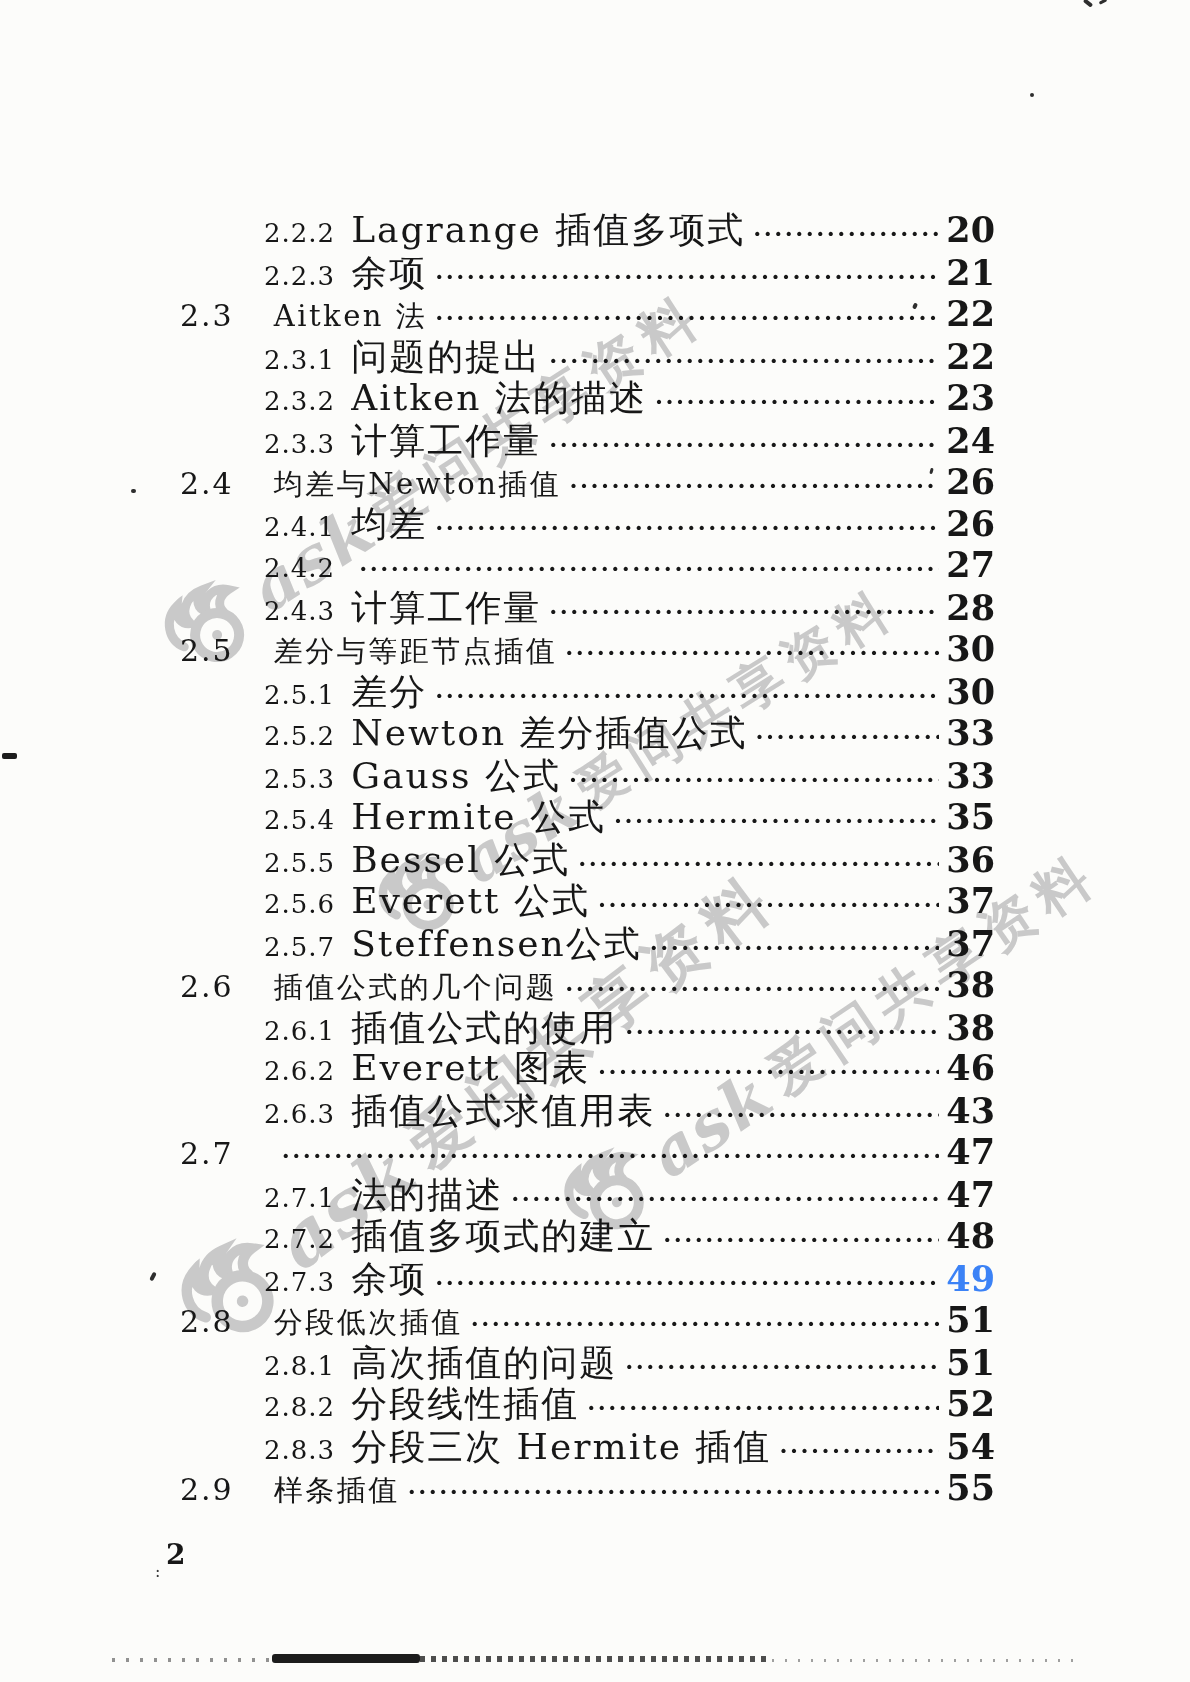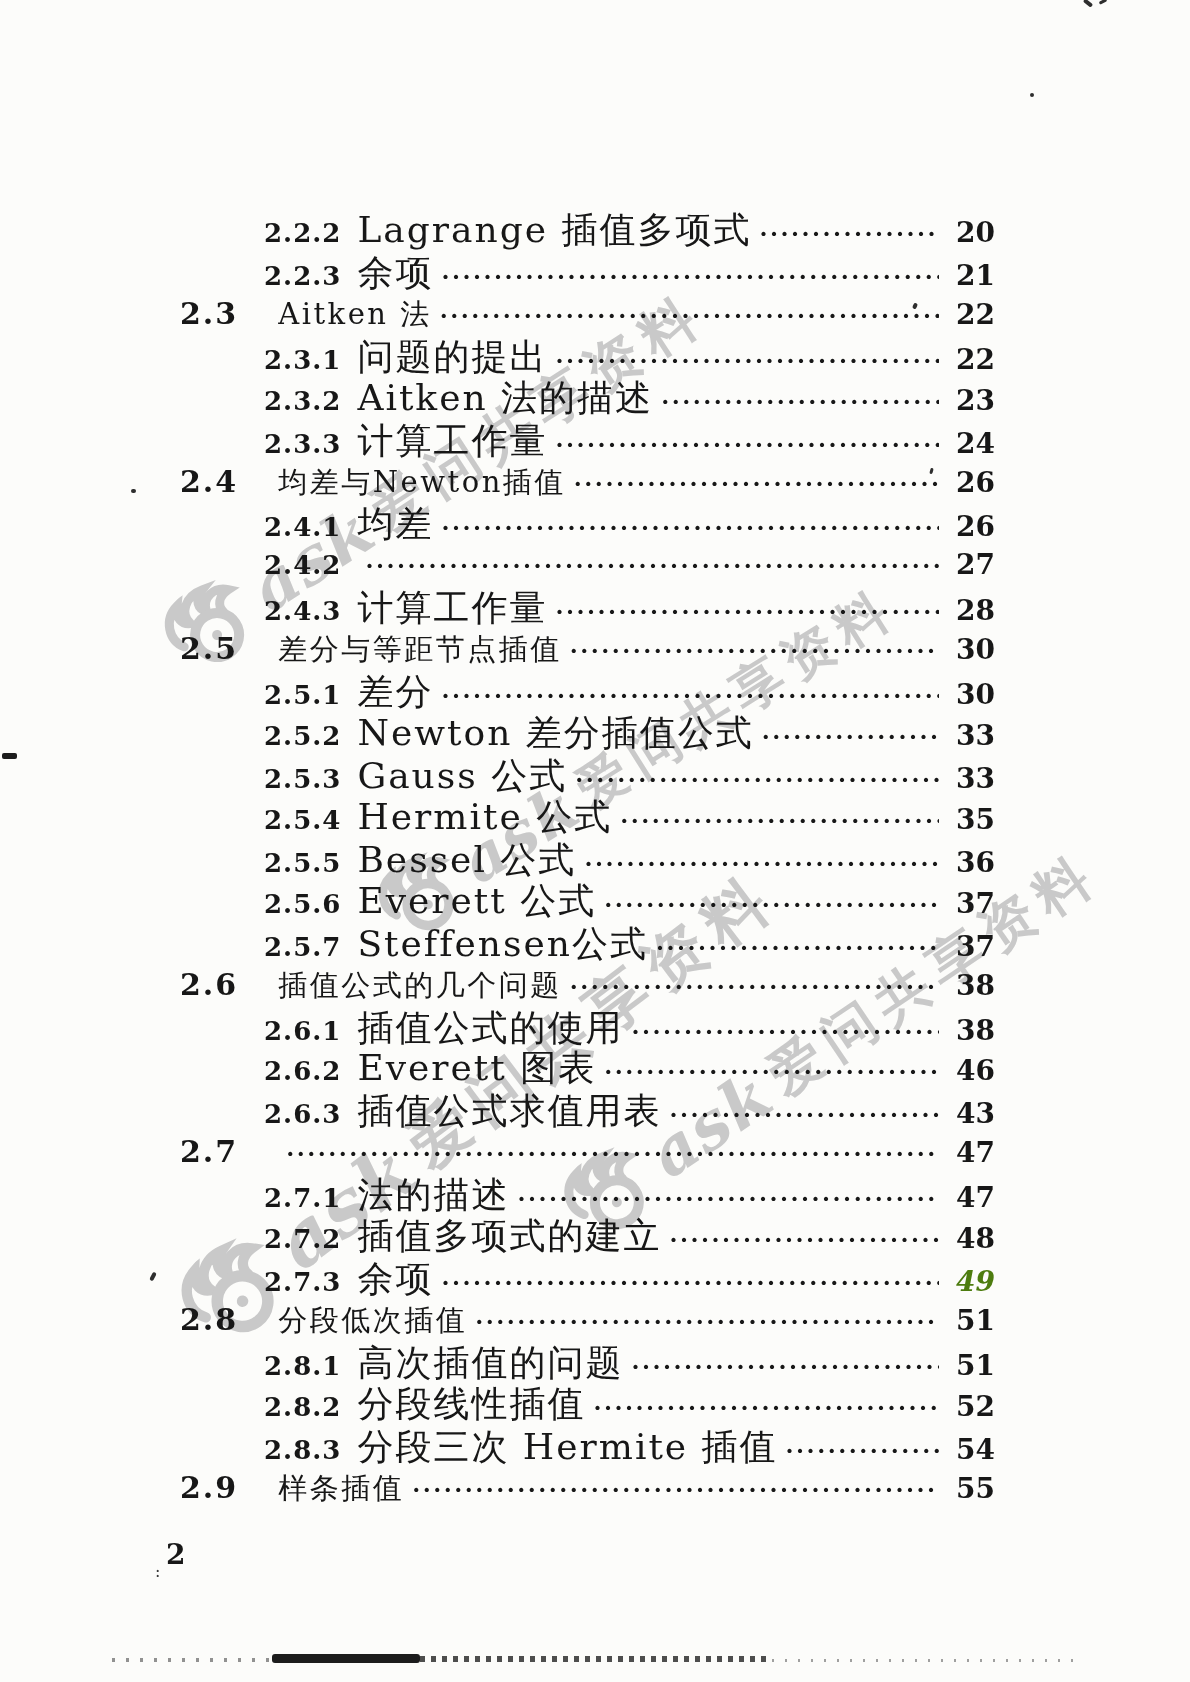--- a/index.html
+++ b/index.html
@@ -33,39 +33,39 @@
   
   #toc{
     position:absolute;left:178px;top:209px;width:817px;z-index:2;
   }
   .row{
     display:flex;align-items:baseline;
     height:41.93px;line-height:41.93px;
     white-space:nowrap;overflow:hidden;
   }
   .row .num{
-    flex:none;font-weight:bold;
+    flex:none;font-weight:normal;
     border-bottom:3px solid #4d7c0f;
     padding:0 2px 1px 2px;
   }
   .row .title{flex:none;padding-left:0;}
   .row .dots{
     flex:1 1 auto;overflow:hidden;
     font-size:23px;font-weight:bold;letter-spacing:2.5px;
     padding:0 4px 0 8px;
   }
-  .row .pg{flex:none;min-width:56px;text-align:right;font-size:28px;font-weight:bold;}
+  .row .pg{flex:none;min-width:56px;text-align:right;font-size:35px;font-weight:bold;}
   .lvl2 .num{font-size:30px;margin-right:38px;letter-spacing:2px;}
   .lvl2 .title{font-size:29px;letter-spacing:2.5px;}
   .lvl3{padding-left:84px;}
   .lvl3 .num{font-size:26px;margin-right:14px;letter-spacing:1px;}
   .lvl3 .title{font-size:36px;letter-spacing:2px;}
   .row:nth-child(even){transform:translateY(1px);}
   
-  .row.faint .pg{color:#4d7c0f;font-style:italic;}
+  .row.faint .pg{color:#3b82f6;}
   
   #footer-page-number{
     position:absolute;left:166px;top:1538px;z-index:2;
     font-size:28px;font-weight:bold;
   }
   #footer-colon{
     position:absolute;left:155px;top:1562px;z-index:2;
     font-size:16px;color:#333;
   }
   

